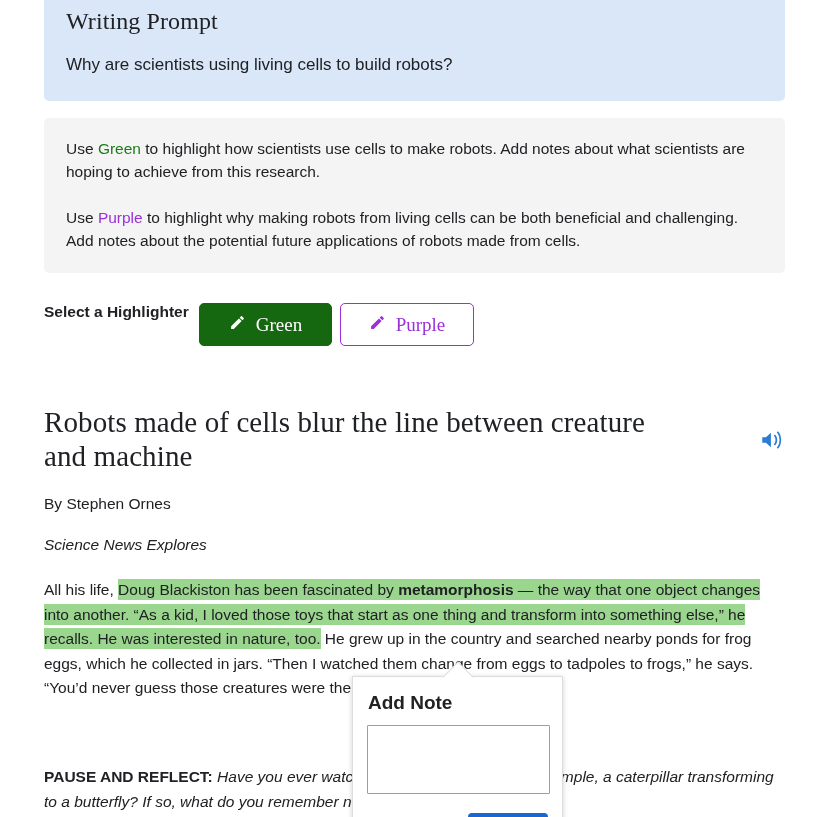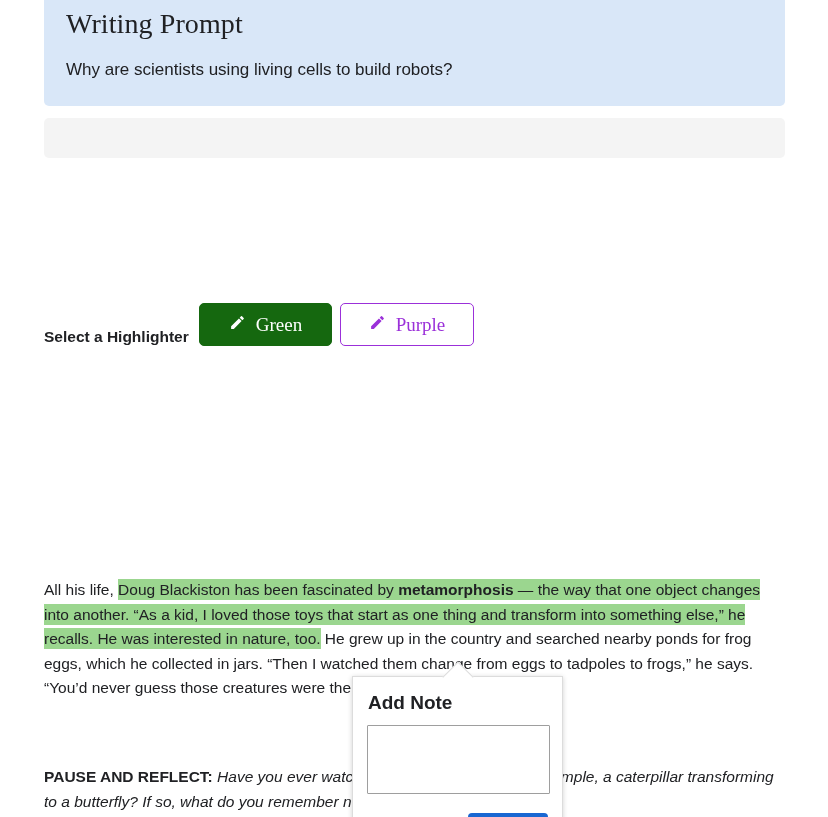--- a/index.html
+++ b/index.html
@@ -29,21 +29,21 @@
     left: 44px;
     top: -8px;
     width: 741px;
     box-sizing: border-box;
     background: #d9e7f8;
     border-radius: 5px;
     padding: 16px 22px 24px 22px;
   }
   .prompt-title {
     font-family: "Liberation Serif", serif;
-    font-size: 28px;
+    font-size: 24px;
     font-weight: 400;
     color: #202124;
     margin: 0 0 18px 0;
     letter-spacing: 0.1px;
   }
   .prompt-text {
     font-size: 17px;
     color: #202124;
     margin: 0;
     line-height: 1.4;
@@ -70,21 +70,21 @@
   .kw-green  { color: #1a7a1a; font-weight: 400; }
   .kw-purple { color: #9b30d9; font-weight: 400; }
 
   
   .highlighter-row {
     position: absolute;
     left: 44px;
     top: 303px;
     width: 741px;
     display: flex;
-    align-items: flex-end;
+    align-items: flex-start;
   }
   .highlighter-label {
     font-size: 15.5px;
     font-weight: bold;
     color: #202124;
     width: 155px;
   }
   .hl-btn {
     display: inline-flex;
     align-items: center;
@@ -269,20 +269,22 @@
 <body>
 
 <div class="page">
 
   <div class="prompt-card">
     <h2 class="prompt-title">Writing Prompt</h2>
     <p class="prompt-text">Why are scientists using living cells to build robots?</p>
   </div>
 
   <div class="instructions-card">
+    <p><span>Use </span><span class="kw-green">Green</span><span> to highlight how scientists use cells to make robots. Add notes about what scientists are hoping to achieve from this research.</span></p>
+    <p><span>Use </span><span class="kw-purple">Purple</span><span> to highlight why making robots from living cells can be both beneficial and challenging. Add notes about the potential future applications of robots made from cells.</span></p>
   </div>
 
   <div class="highlighter-row">
     <span class="highlighter-label">Select a Highlighter</span>
 
     <button class="hl-btn green">
       <span class="pencil">
         <svg width="17" height="17" viewBox="0 0 24 24" aria-hidden="true">
           <path fill="#ffffff" d="M3 17.25V21h3.75L17.81 9.94l-3.75-3.75L3 17.25zM20.71 7.04a1 1 0 0 0 0-1.41l-2.34-2.34a1 1 0 0 0-1.41 0l-1.83 1.83 3.75 3.75 1.83-1.83z"></path>
         </svg>
@@ -293,20 +295,34 @@
     <button class="hl-btn purple">
       <span class="pencil">
         <svg width="17" height="17" viewBox="0 0 24 24" aria-hidden="true">
           <path fill="#9b30d9" d="M3 17.25V21h3.75L17.81 9.94l-3.75-3.75L3 17.25zM20.71 7.04a1 1 0 0 0 0-1.41l-2.34-2.34a1 1 0 0 0-1.41 0l-1.83 1.83 3.75 3.75 1.83-1.83z"></path>
         </svg>
       </span>
       <span>Purple</span>
     </button>
   </div>
 
+  <div class="article">
+    <h1 class="article-title">Robots made of cells blur the line between creature and machine</h1>
+
+    <div class="speaker-btn">
+      <svg width="26" height="26" viewBox="0 0 24 24" aria-hidden="true">
+        <path fill="#2b7cd3" d="M3 9.5v5h3.4L11 18.8V5.2L6.4 9.5H3z"></path>
+        <path fill="#2b7cd3" d="M13.6 8.1c1 .8 1.6 2.1 1.6 3.9s-.6 3.1-1.6 3.9l1 1.2c1.4-1.1 2.2-2.9 2.2-5.1s-.8-4-2.2-5.1l-1 1.2z"></path>
+        <path fill="#2b7cd3" d="M16.4 5c1.5 1.4 2.5 3.6 2.5 7s-1 5.6-2.5 7l1 1.1c1.9-1.7 3-4.3 3-8.1s-1.1-6.4-3-8.1L16.4 5z"></path>
+      </svg>
+    </div>
+
+    <p class="byline">By Stephen Ornes</p>
+    <p class="source">Science News Explores</p>
+  </div>
 
   <div class="body-text">
     <span>All his life, </span><span class="hl-green"><span>Doug Blackiston has been fascinated by </span><span class="bold">metamorphosis</span><span> — the way that one object changes into another. “As a kid, I loved those toys that start as one thing and transform into something else,” he recalls. He was interested in nature, too.</span></span><span> He grew up in the country and searched nearby ponds for frog eggs, which he collected in jars. “Then I watched them change from eggs to tadpoles to frogs,” he says. “You’d never guess those creatures were the same life-forms if you</span>
   </div>
 
   <div class="reflect">
     <span class="lead">PAUSE AND REFLECT:</span><span> Have you ever watched a transformation? For example, a caterpillar transforming to a butterfly? If so, what do you remember noticing?</span>
   </div>
 
   <div class="note-popover">

